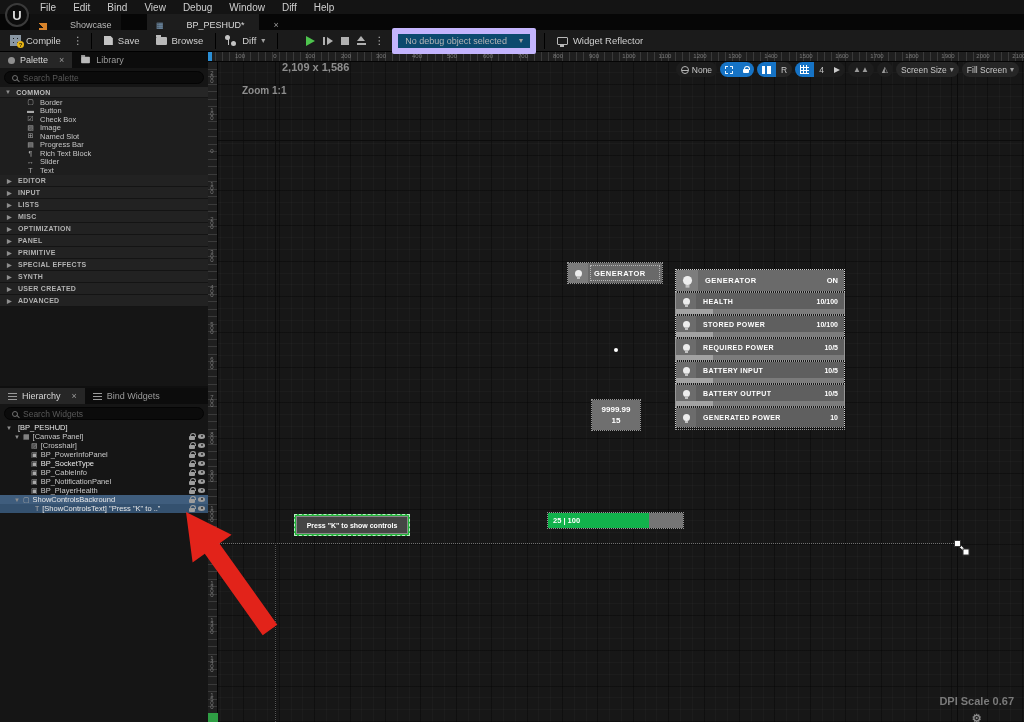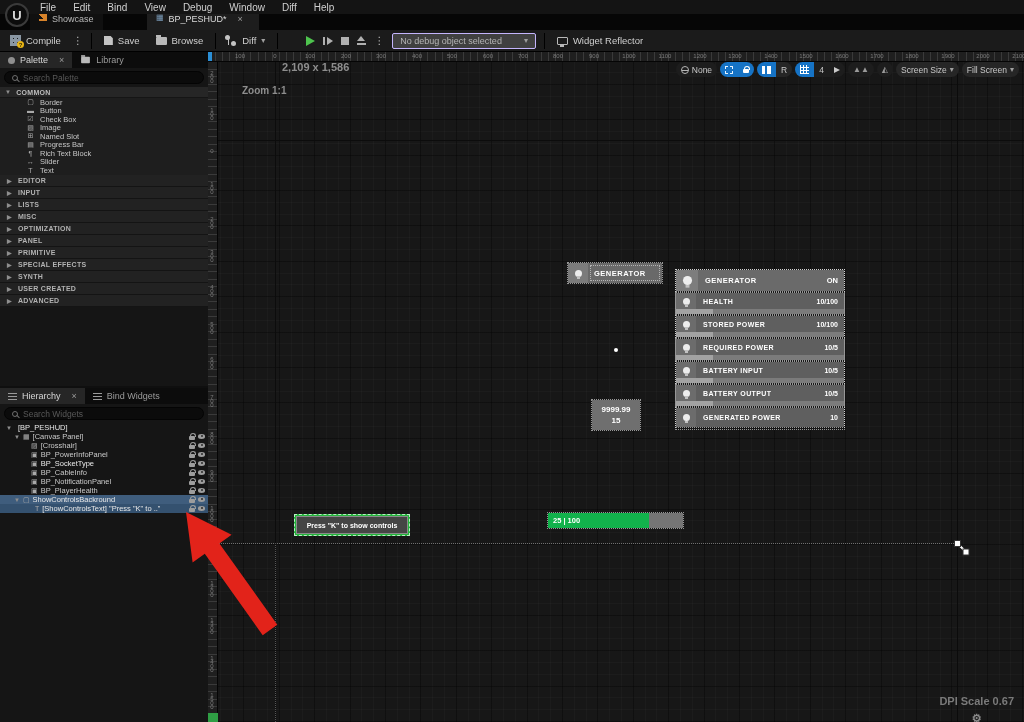--- a/index.html
+++ b/index.html
@@ -8,21 +8,21 @@
   #app { position:relative; width:1024px; height:722px; background:#111; }
 
   
   #menubar { position:absolute; left:0; top:0; width:1024px; height:14px; background:#141414;
     display:flex; align-items:center; gap:17px; padding-left:40px; z-index:5; }
   #menubar .menu { font-size:10px; color:#cfcfcf; }
   #logo { position:absolute; left:5px; top:3px; width:24px; height:24px; border-radius:50%;
     background:#0c0c0c; border:2px solid #3a3a3a; color:#d9d9d9; font-size:13px; font-weight:bold;
     display:flex; align-items:center; justify-content:center; z-index:6; }
   #tabrow { position:absolute; left:0; top:14px; width:1024px; height:16px; background:#060606; z-index:5; }
-  .doctab { position:absolute; top:0; height:16px; display:flex; align-items:flex-start; gap:5px;
+  .doctab { position:absolute; top:0; height:16px; display:flex; align-items:flex-end; gap:23px;
     padding:0 9px; font-size:9px; color:#b9b9b9; }
   #tab-showcase { left:30px; background:#101010; }
   #tab-bp { left:147px; width:112px; background:#1d1d1d; color:#dadada; }
   .chart-ico { width:8px; height:7px; background:linear-gradient(to top,#d8832a 0 2px,transparent 2px),
     linear-gradient(45deg,transparent 40%,#d8832a 41%); }
   .bpw-ico { color:#7d9fbe; font-size:8px; line-height:8px; }
   .closex { color:#9a9a9a; font-size:9px; margin-left:6px; }
 
   #toolbar { position:absolute; left:0; top:30px; width:1024px; height:22px; background:#1b1b1b;
     display:flex; align-items:center; gap:8px; padding:0 6px; z-index:5; border-bottom:1px solid #000; }
@@ -42,22 +42,22 @@
   .branch::after { content:""; position:absolute; left:2px; bottom:-1px; width:5px; height:5px; border-radius:50%; background:#c4c4c4; }
   .caret { color:#9f9f9f; font-size:8px; }
   .play-tri { width:0; height:0; border-left:9px solid #4ec44e; border-top:5.5px solid transparent; border-bottom:5.5px solid transparent; }
   .step-ico { position:relative; width:10px; height:10px; }
   .step-ico::before { content:""; position:absolute; left:0; top:1px; width:2px; height:8px; background:#b0b0b0; }
   .step-ico::after { content:""; position:absolute; left:4px; top:1px; border-left:6px solid #b0b0b0; border-top:4px solid transparent; border-bottom:4px solid transparent; }
   .stop-ico { width:8px; height:8px; background:#b0b0b0; }
   .eject-ico { position:relative; width:9px; height:9px; }
   .eject-ico::before { content:""; position:absolute; left:0; top:0; border-bottom:5px solid #b0b0b0; border-left:4.5px solid transparent; border-right:4.5px solid transparent; }
   .eject-ico::after { content:""; position:absolute; left:0; bottom:0; width:9px; height:2px; background:#b0b0b0; }
-  #debug-dd { background:#404040; border:1px solid #c4b5fd; border-radius:2px; padding:2px 7px;
-    font-size:9px; color:#b5b5b5; display:flex; align-items:center; gap:22px; }
+  #debug-dd { background:#0c4a6e; border:6px solid #c4b5fd; border-radius:2px; padding:2px 7px;
+    font-size:9px; color:#b5b5b5; display:flex; align-items:center; gap:12px; }
   .monitor { position:relative; width:11px; height:8px; border:1.5px solid #b9b9b9; border-radius:1px; }
   .monitor::after { content:""; position:absolute; left:2px; bottom:-3px; width:4px; height:2px; background:#b9b9b9; }
 
   
   #left { position:absolute; left:0; top:52px; width:208px; height:670px; background:#0f0f0f; z-index:4; }
   .panel { position:absolute; left:0; width:208px; background:#151515; }
   #palette { top:0; height:334px; }
   #hierarchy { top:336px; height:334px; }
   .ptabs { height:16px; background:#0c0c0c; display:flex; align-items:stretch; }
   .ptab { display:flex; align-items:center; gap:5px; padding:0 8px; font-size:9px; color:#9b9b9b; }

